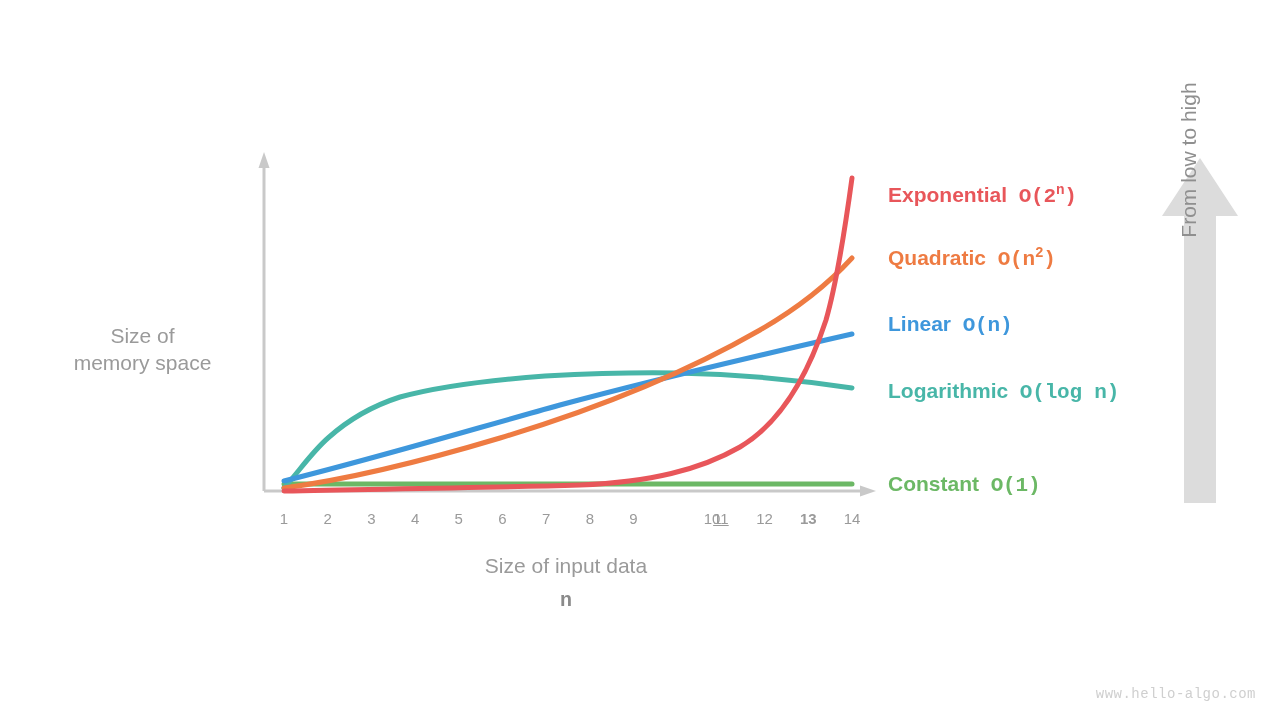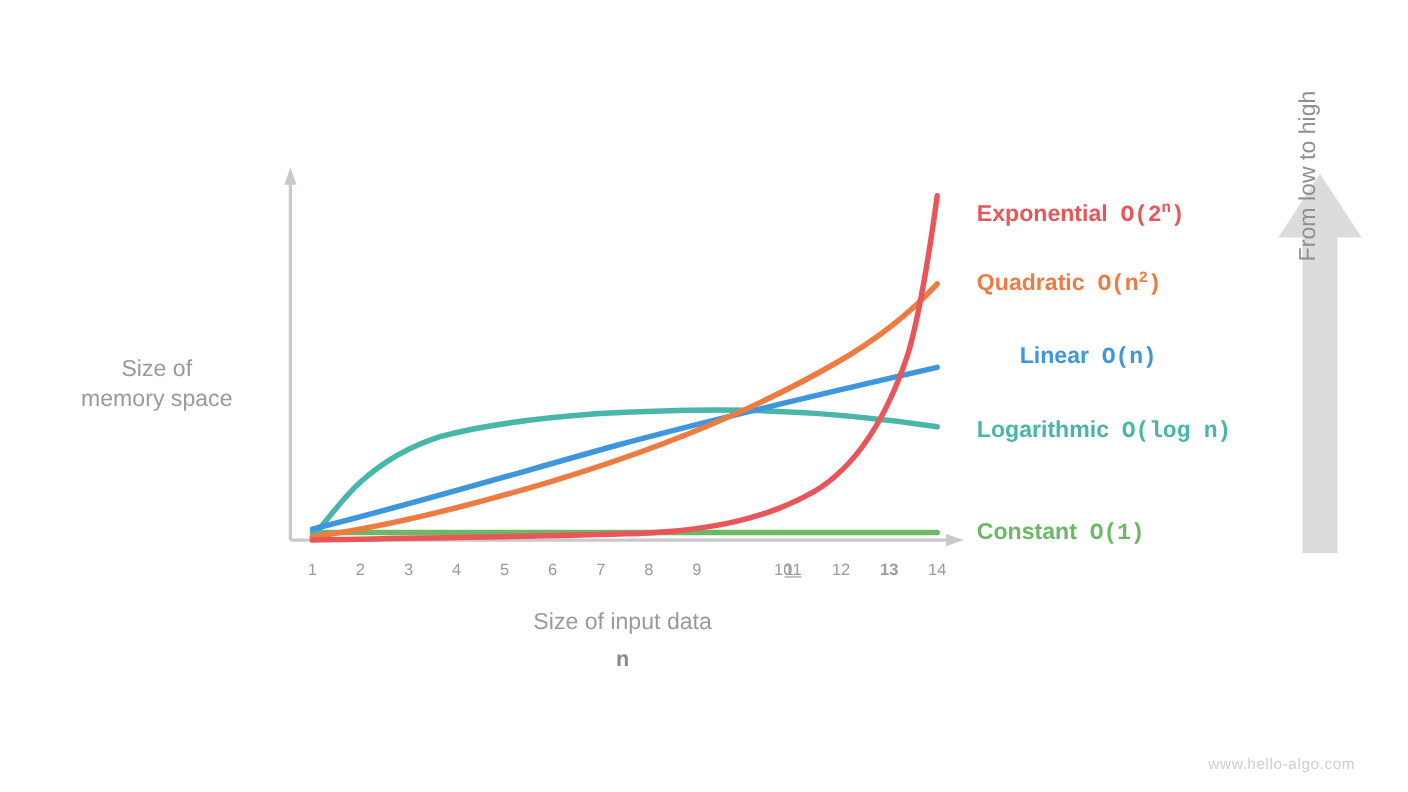--- a/index.html
+++ b/index.html
@@ -35,38 +35,38 @@
     font-family:"Liberation Sans",sans-serif;
   }
   .legend .bigo{
     font-family:"Liberation Mono",monospace;
     font-weight:bold;letter-spacing:-0.2px;
   }
   .legend .sup{font-size:0.68em;vertical-align:super;}
 
   #lg-exponential{left:888px;top:166px;margin-top:16px;}
   #lg-quadratic  {left:888px;top:245px;}
-  #lg-linear     {left:888px;top:312px;margin-left:39px;}
+  #lg-linear     {left:888px;top:312px;}
   #lg-logarithmic{left:888px;top:379px;}
   #lg-constant   {left:888px;top:472px;}
 
   #arrow-wrap{position:absolute;left:1160px;top:158px;width:80px;height:345px;}
   #arrow-wrap svg{position:absolute;left:0;top:0;}
   #arrow-text{
     position:absolute;left:1163px;top:228px;
     width:220px;height:28px;
     transform:rotate(-90deg);transform-origin:28px 14px;
     color:#8f8f8f;font-size:21px;text-align:center;
     font-family:"Liberation Sans",sans-serif;
   }
 
   #watermark{
-    position:absolute;right:48px;bottom:18px;
+    position:absolute;right:24px;bottom:18px;
     color:#cfcfcf;font-size:14px;letter-spacing:0.5px;
-    font-family:Liberation Sans, sans-serif;
+    font-family:Liberation Mono, monospace;
   }
 </style>
 </head>
 <body>
 
 <div id="stage">
 
   <svg class="plot" viewBox="0 0 1280 720">
 
     <g>

